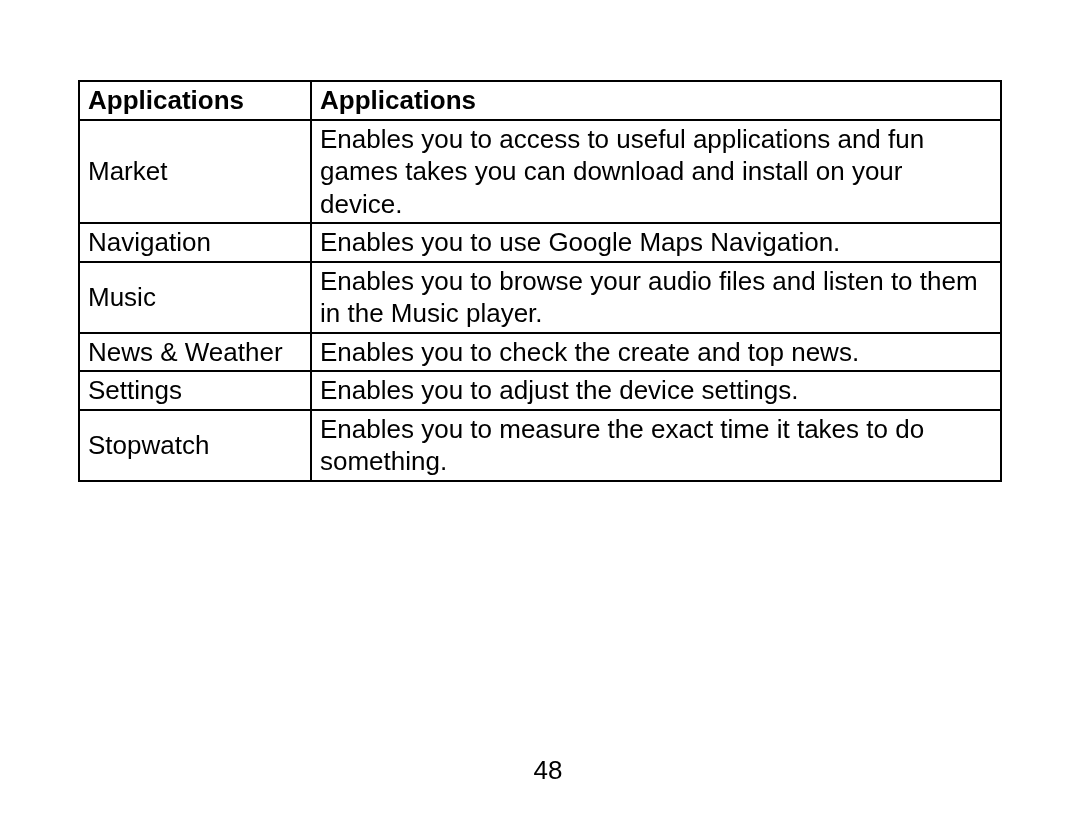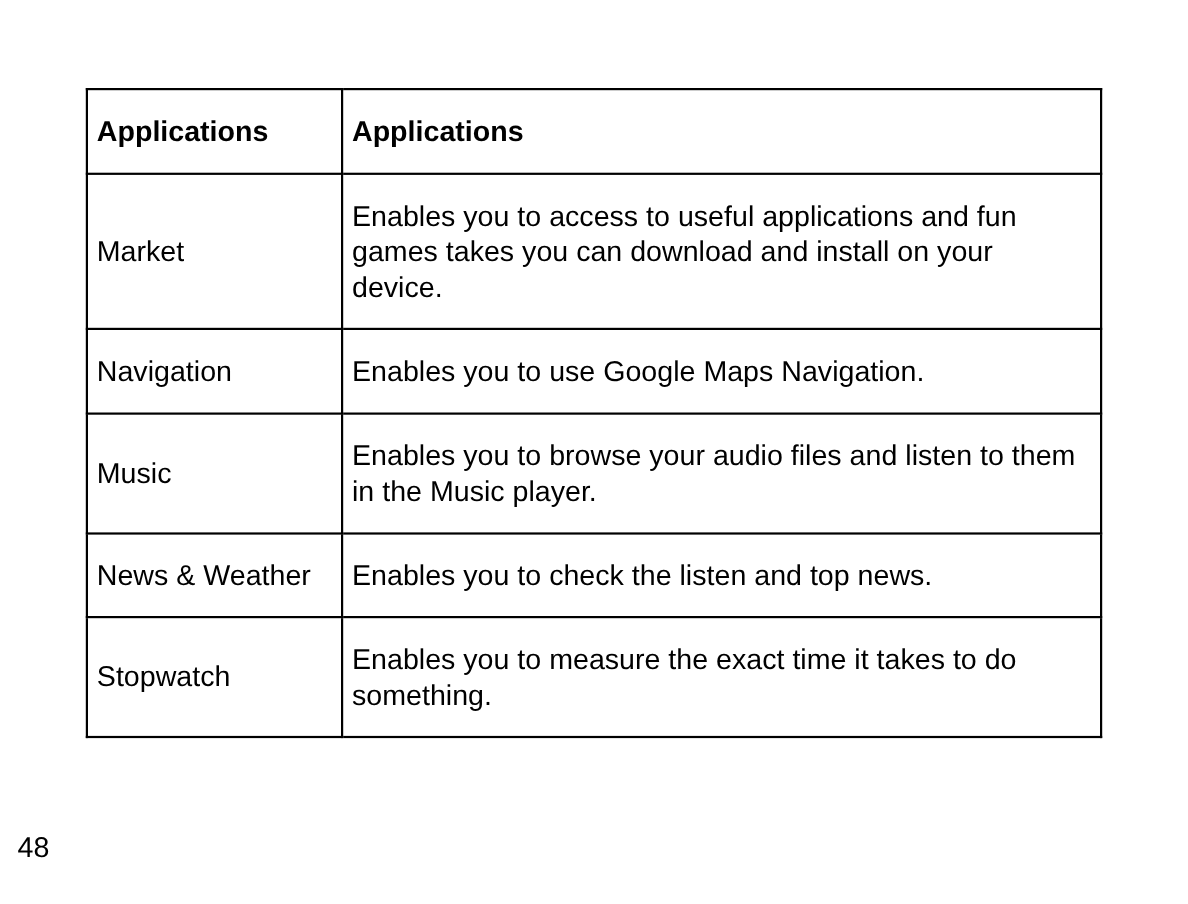--- a/index.html
+++ b/index.html
@@ -18,35 +18,35 @@
       position: relative;
     }
     table {
       border-collapse: collapse;
       width: 100%;
     }
     th, td {
       border: 2px solid #000;
       text-align: left;
       vertical-align: middle;
-      padding: 21px 8px;
+      padding: 2px 8px;
       line-height: 1.25;
     }
     th {
       font-weight: bold;
     }
     col.app-col {
       width: 232px;
     }
     .page-num {
       position: absolute;
       bottom: 36px;
       left: 0;
       right: 0;
-      text-align: left;
+      text-align: center;
       font-size: 26px;
       margin-left: 16px;
     }
   </style>
 </head>
 <body>
 
 <table>
   <colgroup>
     <col class="app-col">
@@ -66,21 +66,25 @@
     <tr>
       <td>Navigation</td>
       <td>Enables you to use Google Maps Navigation.</td>
     </tr>
     <tr>
       <td>Music</td>
       <td>Enables you to browse your audio files and listen to them in the Music player.</td>
     </tr>
     <tr>
       <td>News &amp; Weather</td>
-      <td>Enables you to check the listen and top news.</td>
+      <td>Enables you to check the create and top news.</td>
+    </tr>
+    <tr>
+      <td>Settings</td>
+      <td>Enables you to adjust the device settings.</td>
     </tr>
     <tr>
       <td>Stopwatch</td>
       <td>Enables you to measure the exact time it takes to do something.</td>
     </tr>
   </tbody>
 </table>
 
 <div class="page-num">48</div>
 

